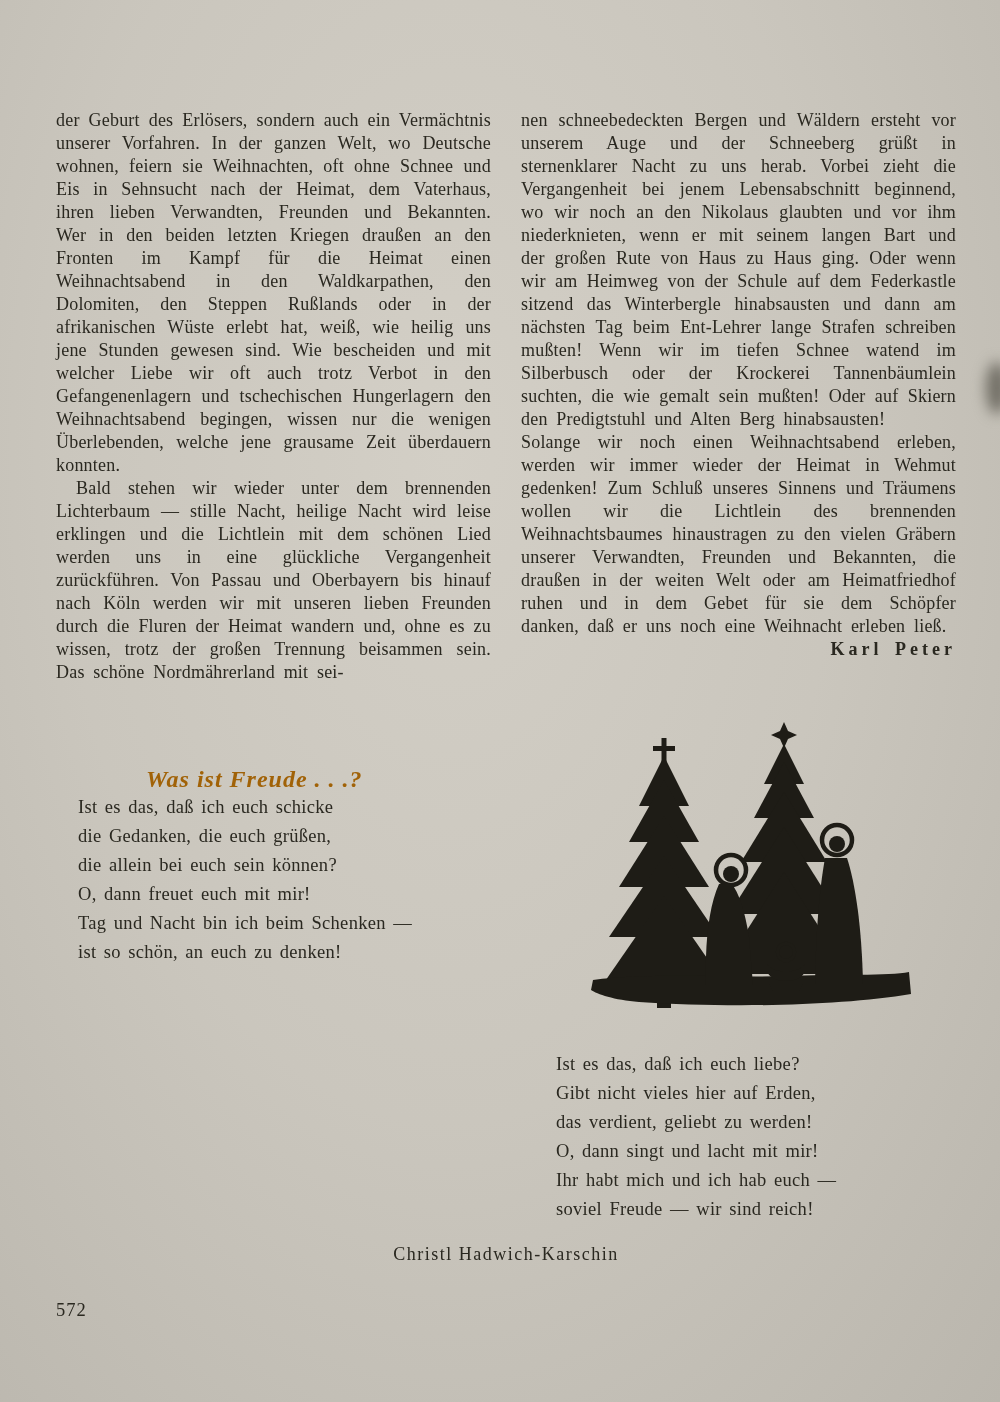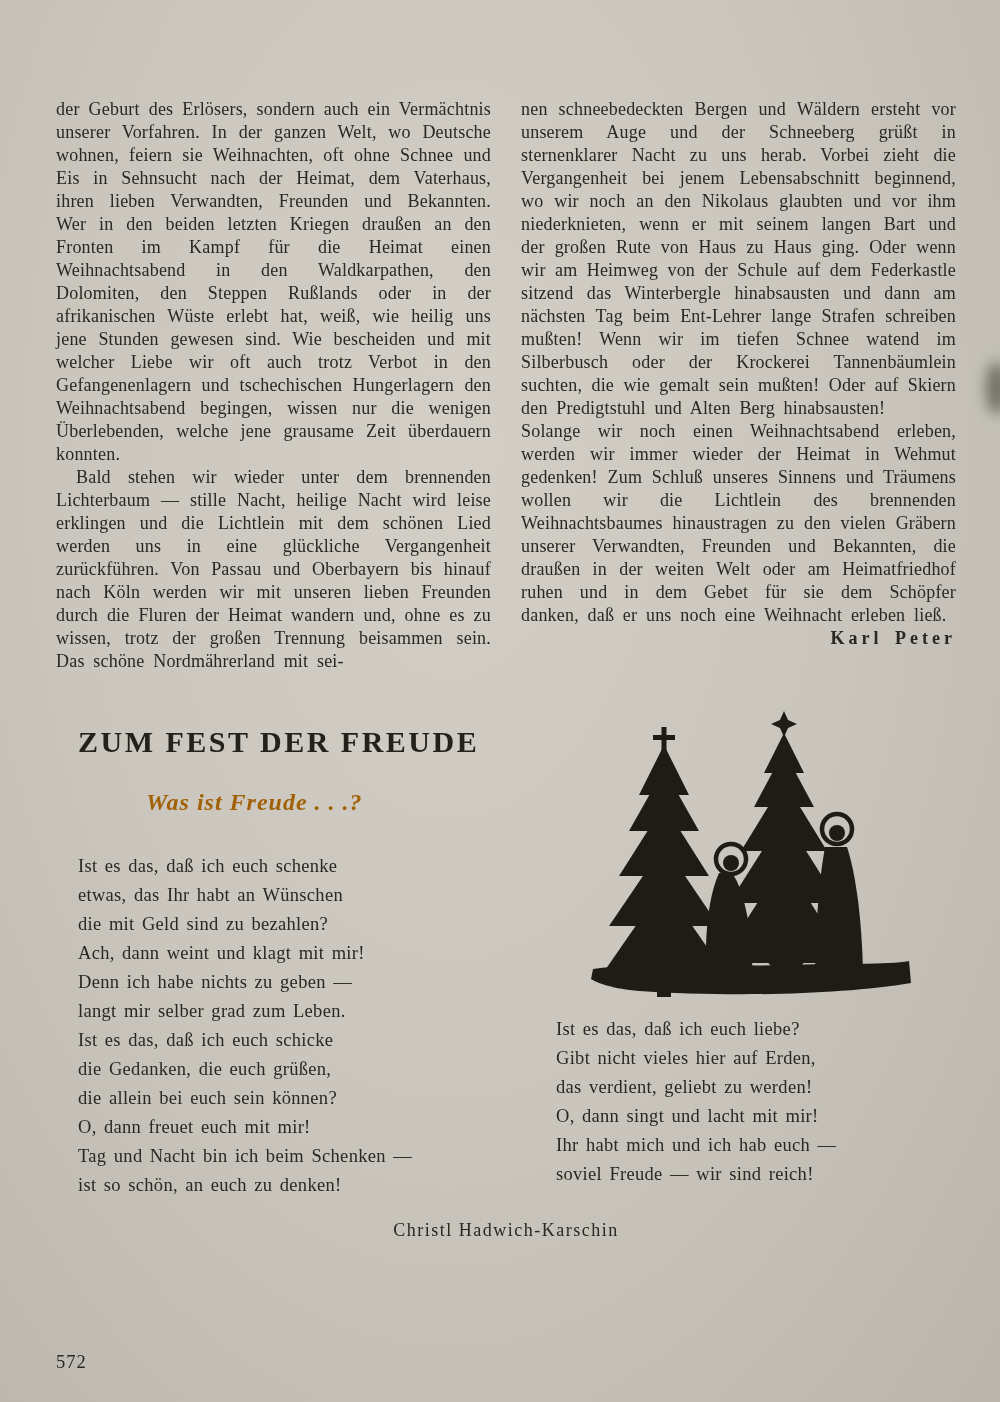--- a/index.html
+++ b/index.html
@@ -7,21 +7,21 @@
   body {
     font-family: "Liberation Serif", serif;
     color:#2a2820;
     background: radial-gradient(ellipse at 45% 32%, #d3cfc6 0%, #cac6bd 50%, #bab6ad 100%);
     position:relative;
     overflow:hidden;
   }
   .content { padding: 98px 44px 0 56px; position:relative; }
 
   
-  .article { display:flex; gap:30px; }
+  .article { display:flex; gap:30px;margin-top:11px; }
   .col {
     flex:1;
     font-size:18px;
     line-height:23px;
     text-align:justify;
     word-spacing:4px;
     letter-spacing:0.2px;
   }
   .col p.indent { text-indent:20px; }
   .article-author {
@@ -50,33 +50,33 @@
   }
   .stanza {
     white-space:pre-line;
     font-size:18.5px;
     line-height:29px;
     letter-spacing:0.3px;
     word-spacing:2.5px;
   }
   .stanza-1 { margin-top:36px; }
   .stanza-2 { }
-  .stanza-3 { }
+  .stanza-3 { margin-top:24px; }
   .illustration-wrap { margin-top:-14px; text-align:center; }
   .feature-author {
     text-align:center;
     margin-top:20px;
     font-size:18px;
     letter-spacing:1.5px;
   }
 
   .page-number {
     position:absolute;
     left:56px;
-    top:1352px;
+    top:1300px;
     font-size:18.5px;
     letter-spacing:1px;
   }
 
   
   .smudge {
     position:absolute;
     right:-8px;
     top:362px;
     width:22px;
@@ -100,28 +100,21 @@
     </div>
     <div class="col">
       <p><span>nen schneebedeckten Bergen und Wäldern ersteht vor unserem Auge und der Schneeberg grüßt in sternenklarer Nacht zu uns herab. Vorbei zieht die Vergangenheit bei jenem Lebensabschnitt beginnend, wo wir noch an den Nikolaus glaubten und vor ihm niederknieten, wenn er mit seinem langen Bart und der großen Rute von Haus zu Haus ging. Oder wenn wir am Heimweg von der Schule auf dem Federkastle sitzend das Winterbergle hinabsausten und dann am nächsten Tag beim Ent-Lehrer lange Strafen schreiben mußten! Wenn wir im tiefen Schnee watend im Silberbusch oder der Krockerei Tannenbäumlein suchten, die wie gemalt sein mußten! Oder auf Skiern den Predigtstuhl und Alten Berg hinabsausten!</span></p>
       <p><span>Solange wir noch einen Weihnachtsabend erleben, werden wir immer wieder der Heimat in Wehmut gedenken! Zum Schluß unseres Sinnens und Träumens wollen wir die Lichtlein des brennenden Weihnachtsbaumes hinaustragen zu den vielen Gräbern unserer Verwandten, Freunden und Bekannten, die draußen in der weiten Welt oder am Heimatfriedhof ruhen und in dem Gebet für sie dem Schöpfer danken, daß er uns noch eine Weihnacht erleben ließ.</span><span class="article-author">Karl Peter</span></p>
     </div>
   </div>
 
   <div class="feature">
 
     <div class="feature-left">
-      <h1 class="feature-title">ZUM FEST DER FREUDE</h1>
       <h2 class="feature-subtitle">Was ist Freude . . .?</h2>
-      <div class="stanza stanza-1">Ist es das, daß ich euch schenke
-etwas, das Ihr habt an Wünschen
-die mit Geld sind zu bezahlen?
-Ach, dann weint und klagt mit mir!
-Denn ich habe nichts zu geben —
-langt mir selber grad zum Leben.</div>
       <div class="stanza stanza-2">Ist es das, daß ich euch schicke
 die Gedanken, die euch grüßen,
 die allein bei euch sein können?
 O, dann freuet euch mit mir!
 Tag und Nacht bin ich beim Schenken —
 ist so schön, an euch zu denken!</div>
     </div>
 
     <div class="feature-right">
       <div class="illustration-wrap">

